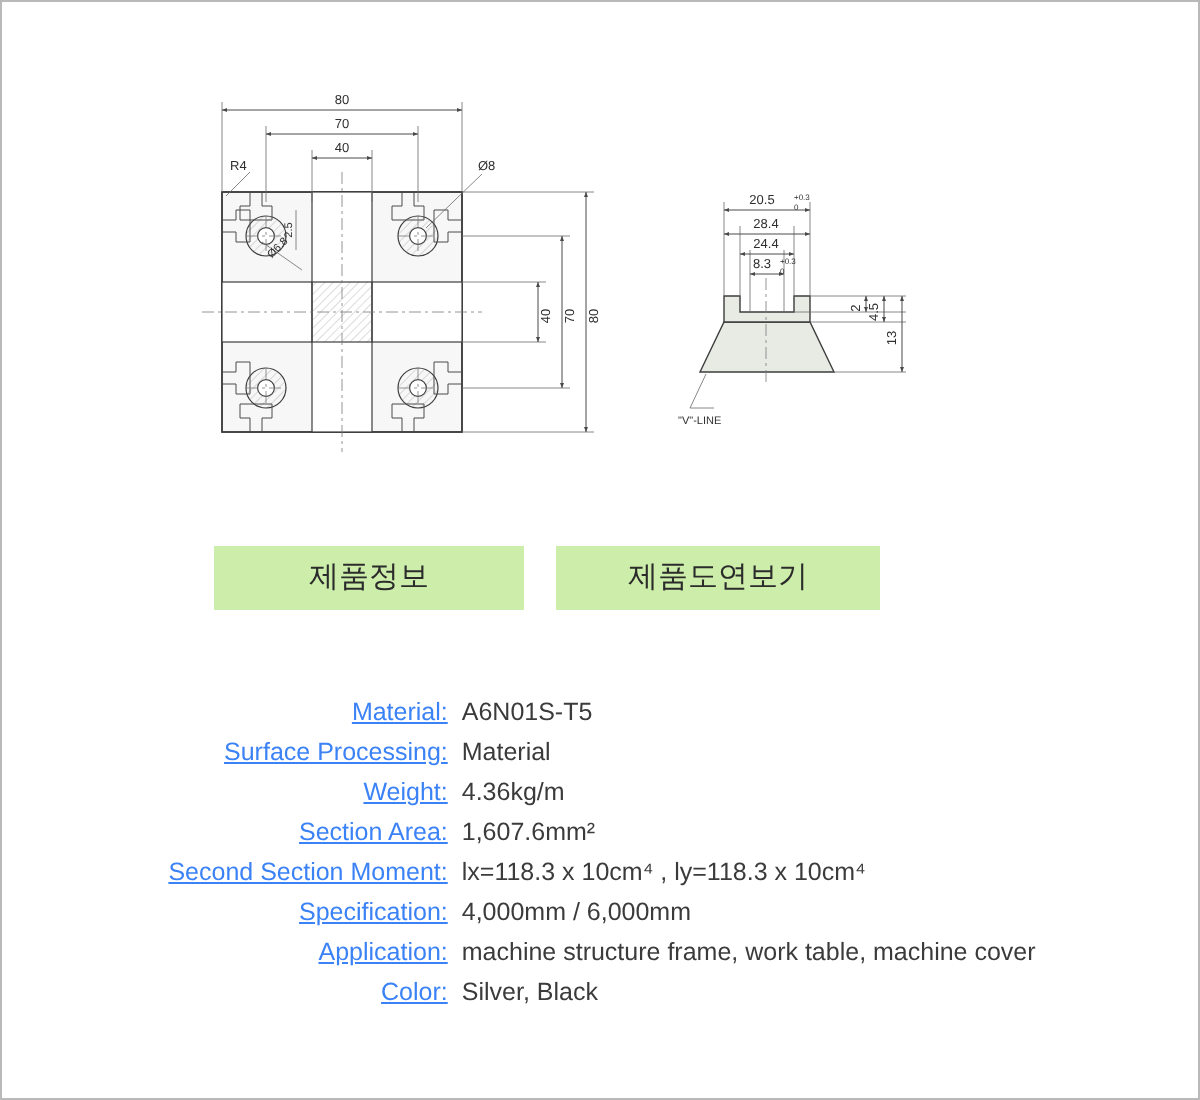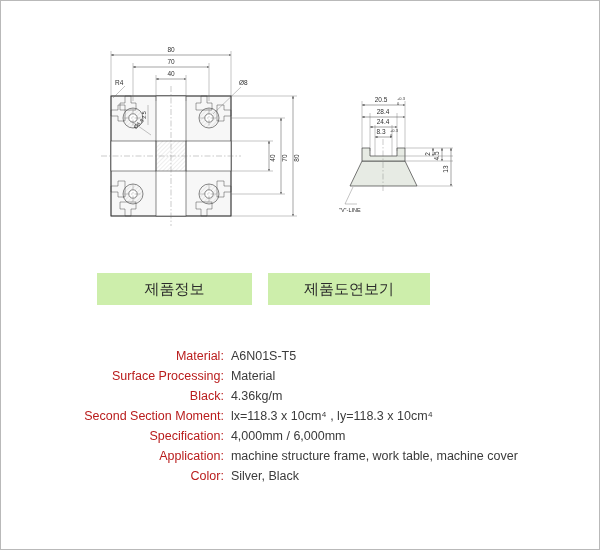--- a/index.html
+++ b/index.html
@@ -29,21 +29,21 @@
     position: absolute;
     left: 0;
     top: 0;
     width: 600px;
     height: 250px;
   }
 
   
   #buttons {
     position: absolute;
-    left: 3px;
+    left: 13px;
     top: 272px;
     width: 523px;
     height: 40px;
   }
   .btn {
     position: absolute;
     top: 0;
     height: 32px;
     background: #cdeeab;
     border: none;
@@ -72,21 +72,22 @@
     margin: 0 auto;
   }
   #specs td {
     padding: 3px 0;
     vertical-align: top;
     white-space: nowrap;
   }
   #specs td.label {
     text-align: right;
     padding-right: 7px;
-    color: #b91c1c;
+    color: #3b82f6;
+    text-decoration: underline;
   }
   #specs td.value {
     text-align: left;
     padding-left: 0;
     color: #3b3b3b;
     margin-top: 24px;
   }
 
   
   .dim {
@@ -316,22 +317,26 @@
       <tbody>
         <tr>
           <td class="label">Material:</td>
           <td class="value">A6N01S-T5</td>
         </tr>
         <tr>
           <td class="label">Surface Processing:</td>
           <td class="value">Material</td>
         </tr>
         <tr>
-          <td class="label">Black:</td>
+          <td class="label">Weight:</td>
           <td class="value">4.36kg/m</td>
+        </tr>
+        <tr>
+          <td class="label">Section Area:</td>
+          <td class="value">1,607.6mm²</td>
         </tr>
         <tr>
           <td class="label">Second Section Moment:</td>
           <td class="value">lx=118.3 x 10cm⁴ , ly=118.3 x 10cm⁴</td>
         </tr>
         <tr>
           <td class="label">Specification:</td>
           <td class="value">4,000mm / 6,000mm</td>
         </tr>
         <tr>

